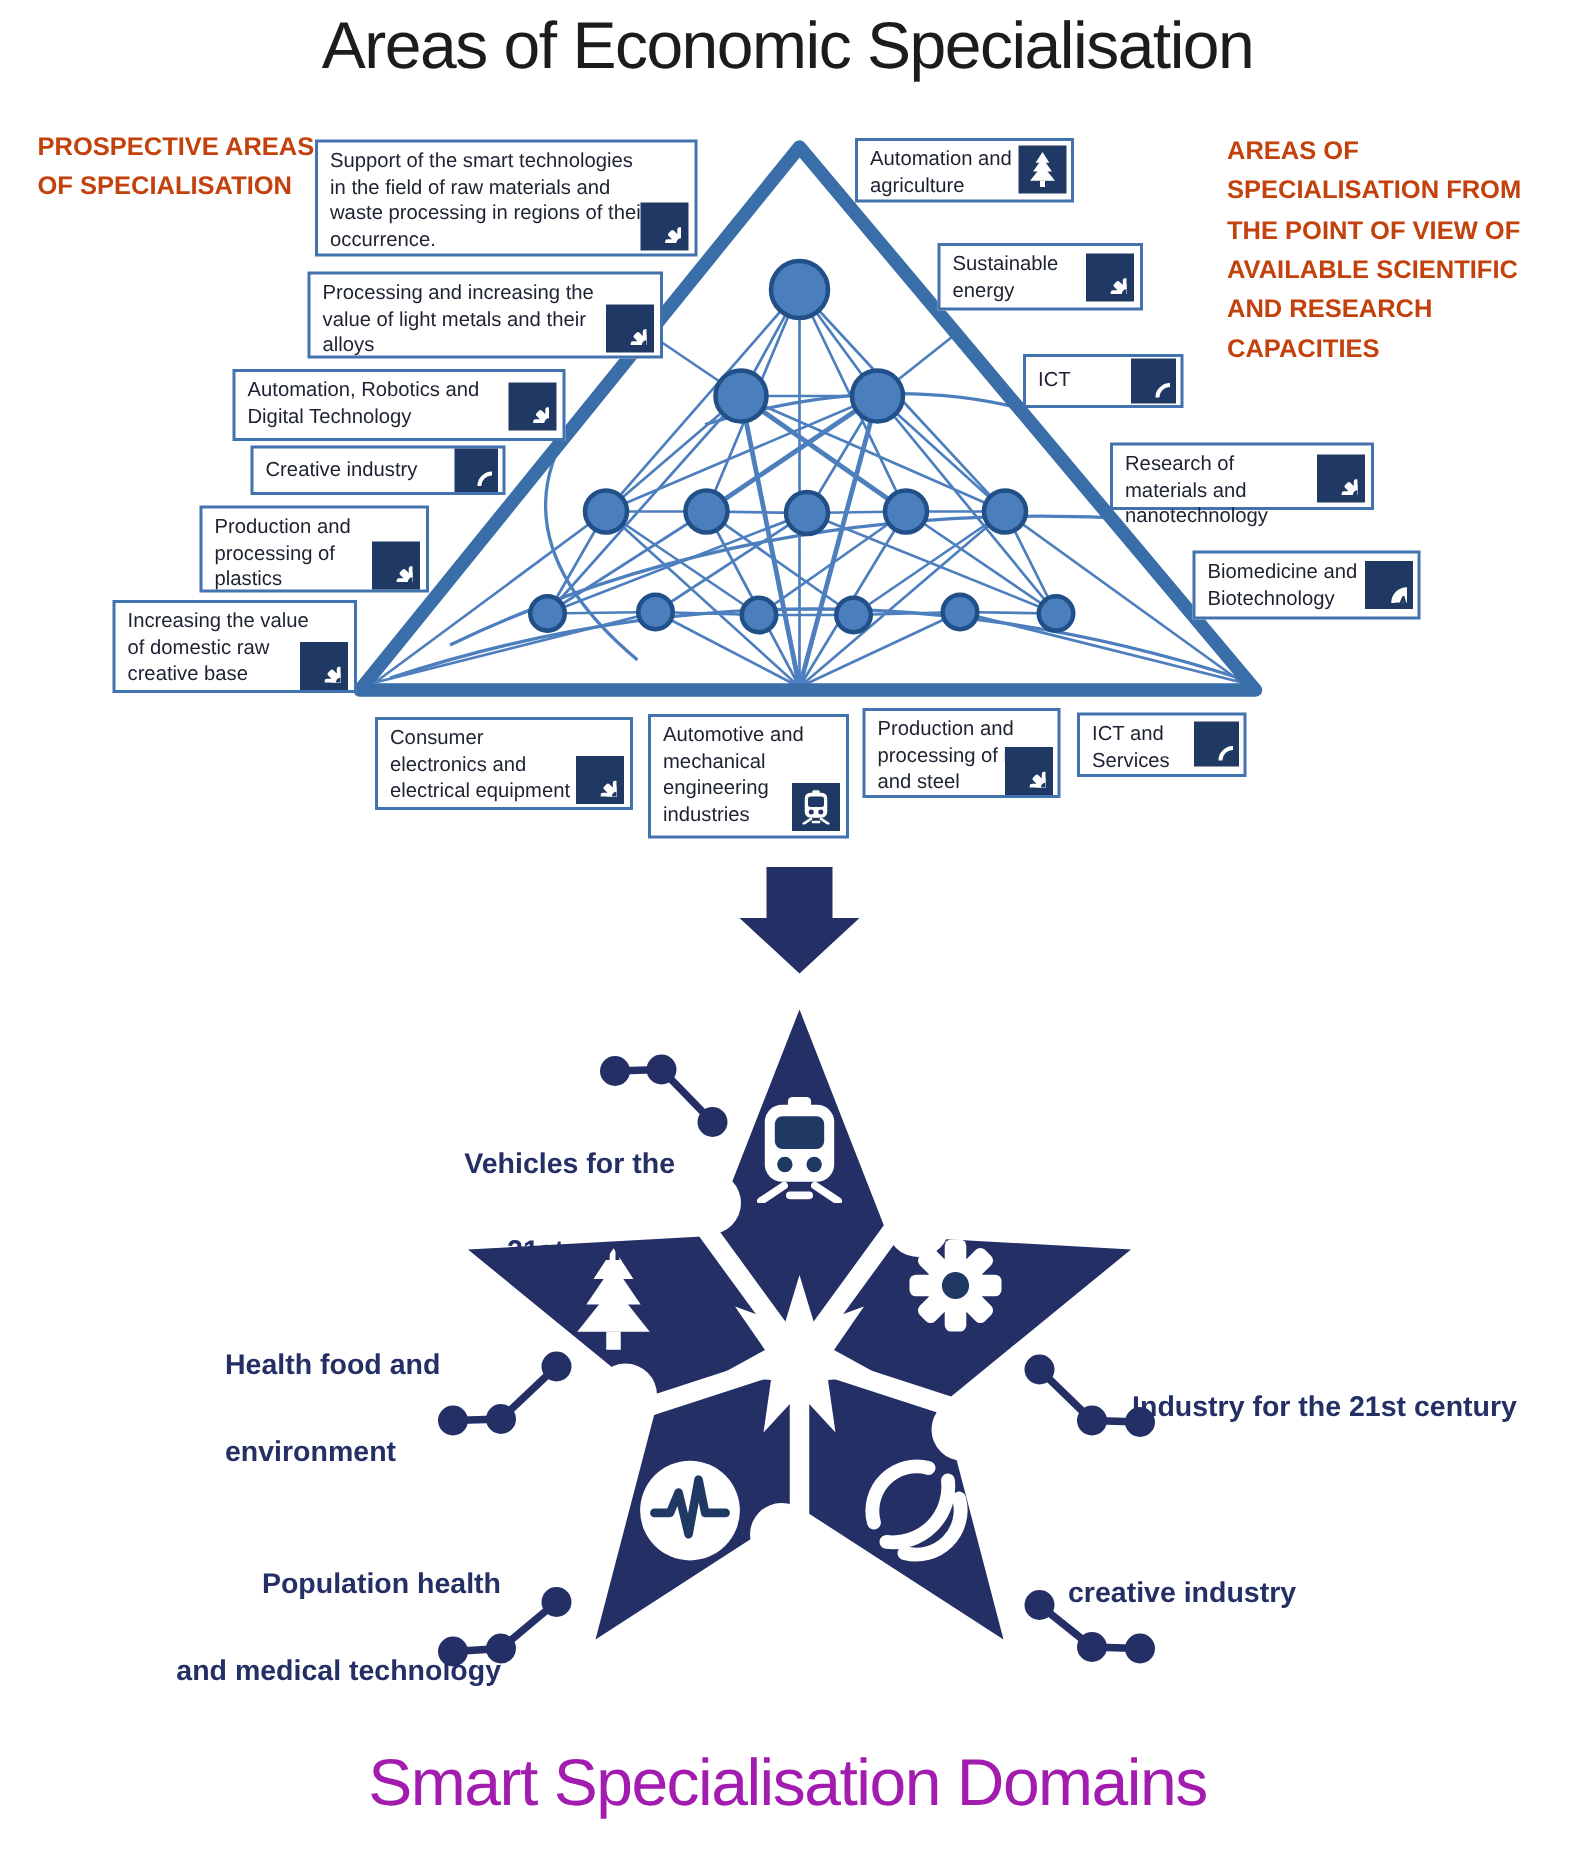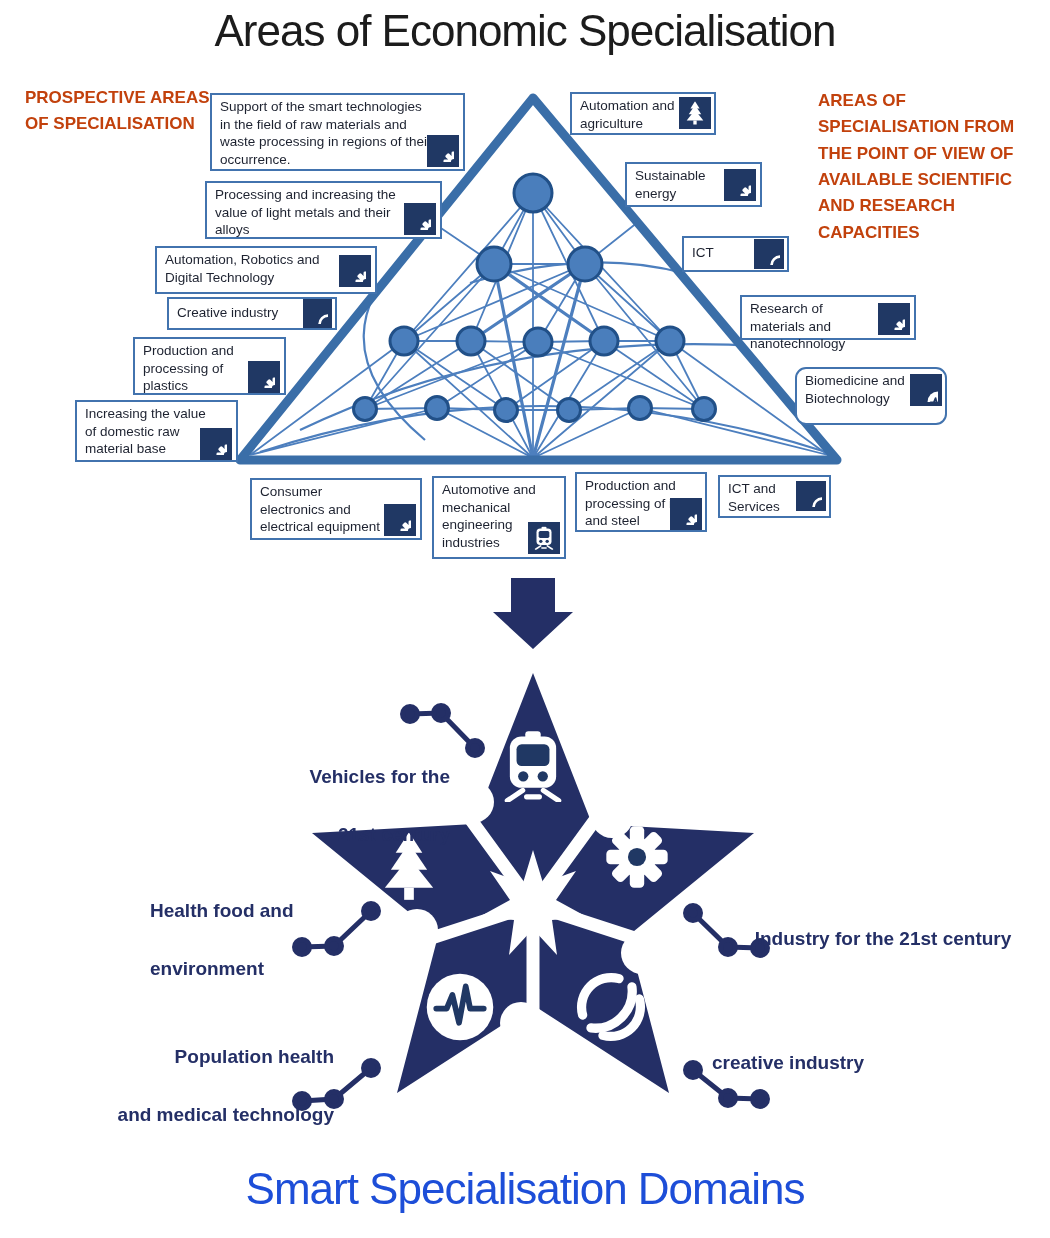--- a/index.html
+++ b/index.html
@@ -2,21 +2,21 @@
 <html><head>
 <meta charset="utf-8">
 <style>
   html,body{margin:0;padding:0;background:#fff;}
   .canvas{position:relative;width:1050px;height:1238px;background:#fff;overflow:hidden;
           font-family:"Liberation Sans",sans-serif;}
   .bgsvg{position:absolute;left:0;top:0;width:1050px;height:1238px;z-index:0;}
   .title{position:absolute;left:0;right:0;top:6px;text-align:center;z-index:2;
          font-size:44px;font-weight:400;color:#1c1c1c;letter-spacing:-1px;}
   .bottom-title{position:absolute;left:0;right:0;top:1164px;text-align:center;z-index:2;
-         font-size:44px;font-weight:400;color:#1d4ed8;letter-spacing:-1px;}
+         font-size:44px;font-weight:400;color:#a21caf;letter-spacing:-1px;}
   .hdr{position:absolute;z-index:2;font-weight:700;font-size:17px;line-height:1.55;color:#c2410c;}
   .box{position:absolute;z-index:2;background:#fff;border:2px solid #4273ae;
        box-sizing:border-box;padding:3px 6px 2px 8px;}
   .bl{font-size:13.5px;line-height:1.3;color:#1d2230;display:block;}
   .chip{position:absolute;width:32px;height:32px;background:#203864;
         display:flex;align-items:center;justify-content:center;}
   .chip svg{display:block;}
   .dlabel{position:absolute;z-index:2;font-weight:700;font-size:19px;line-height:1.35;color:#242f66;}
   .dline{display:block;white-space:nowrap;margin-top:32px;}
 </style>
@@ -210,21 +210,21 @@
 </div>
 <div class="box" style="left:133px;top:337px;width:153px;height:58px;padding-right:34px;">
   <span class="bl">Production and processing of plastics</span>
   <span class="chip" style="right:4px;top:22px;">
         <svg width="22" height="22" viewBox="-12 -12 24 24">
           <use href="#icon-gear"></use>
         </svg>
       </span>
 </div>
 <div class="box" style="left:75px;top:400px;width:163px;height:62px;padding-right:30px;">
-  <span class="bl">Increasing the value of domestic raw material base</span>
+  <span class="bl">Increasing the value of domestic raw creative base</span>
   <span class="chip" style="right:4px;top:26px;">
         <svg width="22" height="22" viewBox="-12 -12 24 24">
           <use href="#icon-gear"></use>
         </svg>
       </span>
 </div>
 
 <div class="box" style="left:570px;top:92px;width:146px;height:43px;padding-right:36px;">
   <span class="bl">Automation and agriculture</span>
   <span class="chip" style="right:3px;top:3px;">
@@ -250,21 +250,21 @@
       </span>
 </div>
 <div class="box" style="left:740px;top:295px;width:176px;height:45px;padding-right:38px;">
   <span class="bl">Research of materials and nanotechnology</span>
   <span class="chip" style="right:4px;top:6px;">
         <svg width="22" height="22" viewBox="-12 -12 24 24">
           <use href="#icon-gear"></use>
         </svg>
       </span>
 </div>
-<div class="box" style="left:795px;top:367px;width:152px;height:58px;padding-right:38px;border-radius:11px;">
+<div class="box" style="left:795px;top:367px;width:152px;height:46px;padding-right:38px;">
   <span class="bl">Biomedicine and Biotechnology</span>
   <span class="chip" style="right:3px;top:5px;">
         <svg width="24" height="24" viewBox="-12 -12 24 24">
           <use href="#icon-pulse"></use>
         </svg>
       </span>
 </div>
 
 <div class="box" style="left:250px;top:478px;width:172px;height:62px;padding-right:36px;">
   <span class="bl">Consumer electronics and electrical equipment</span>

